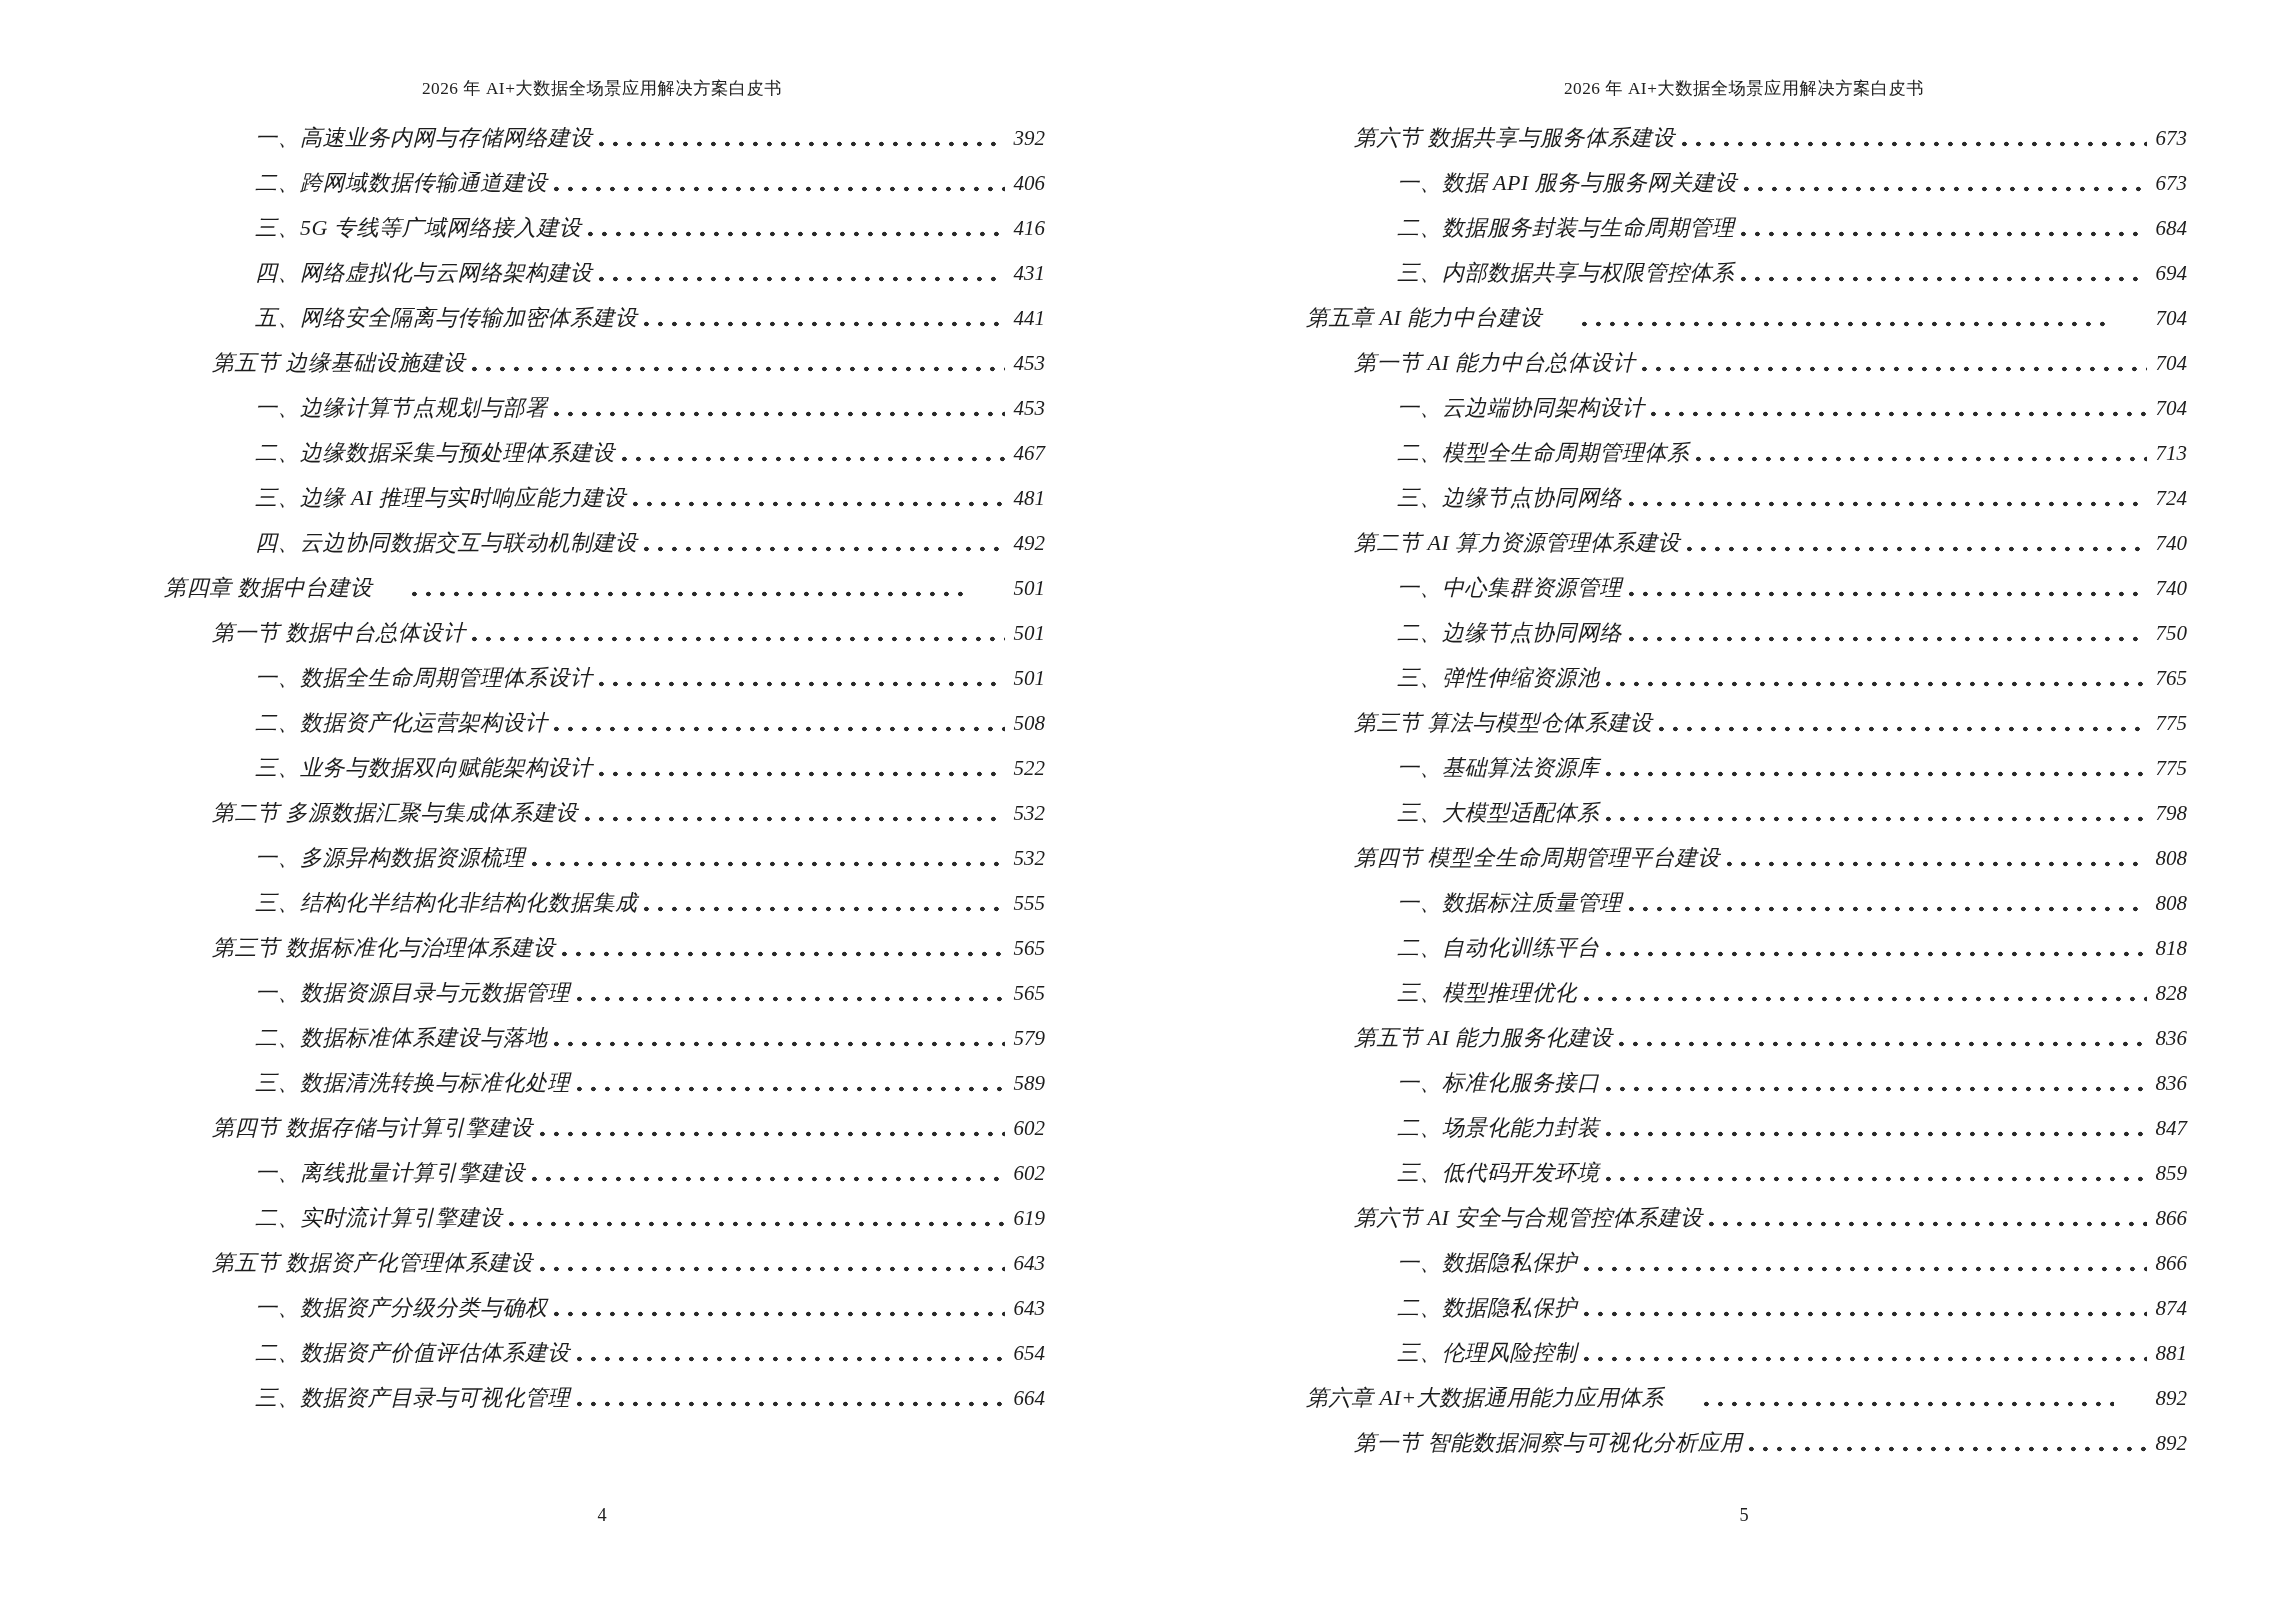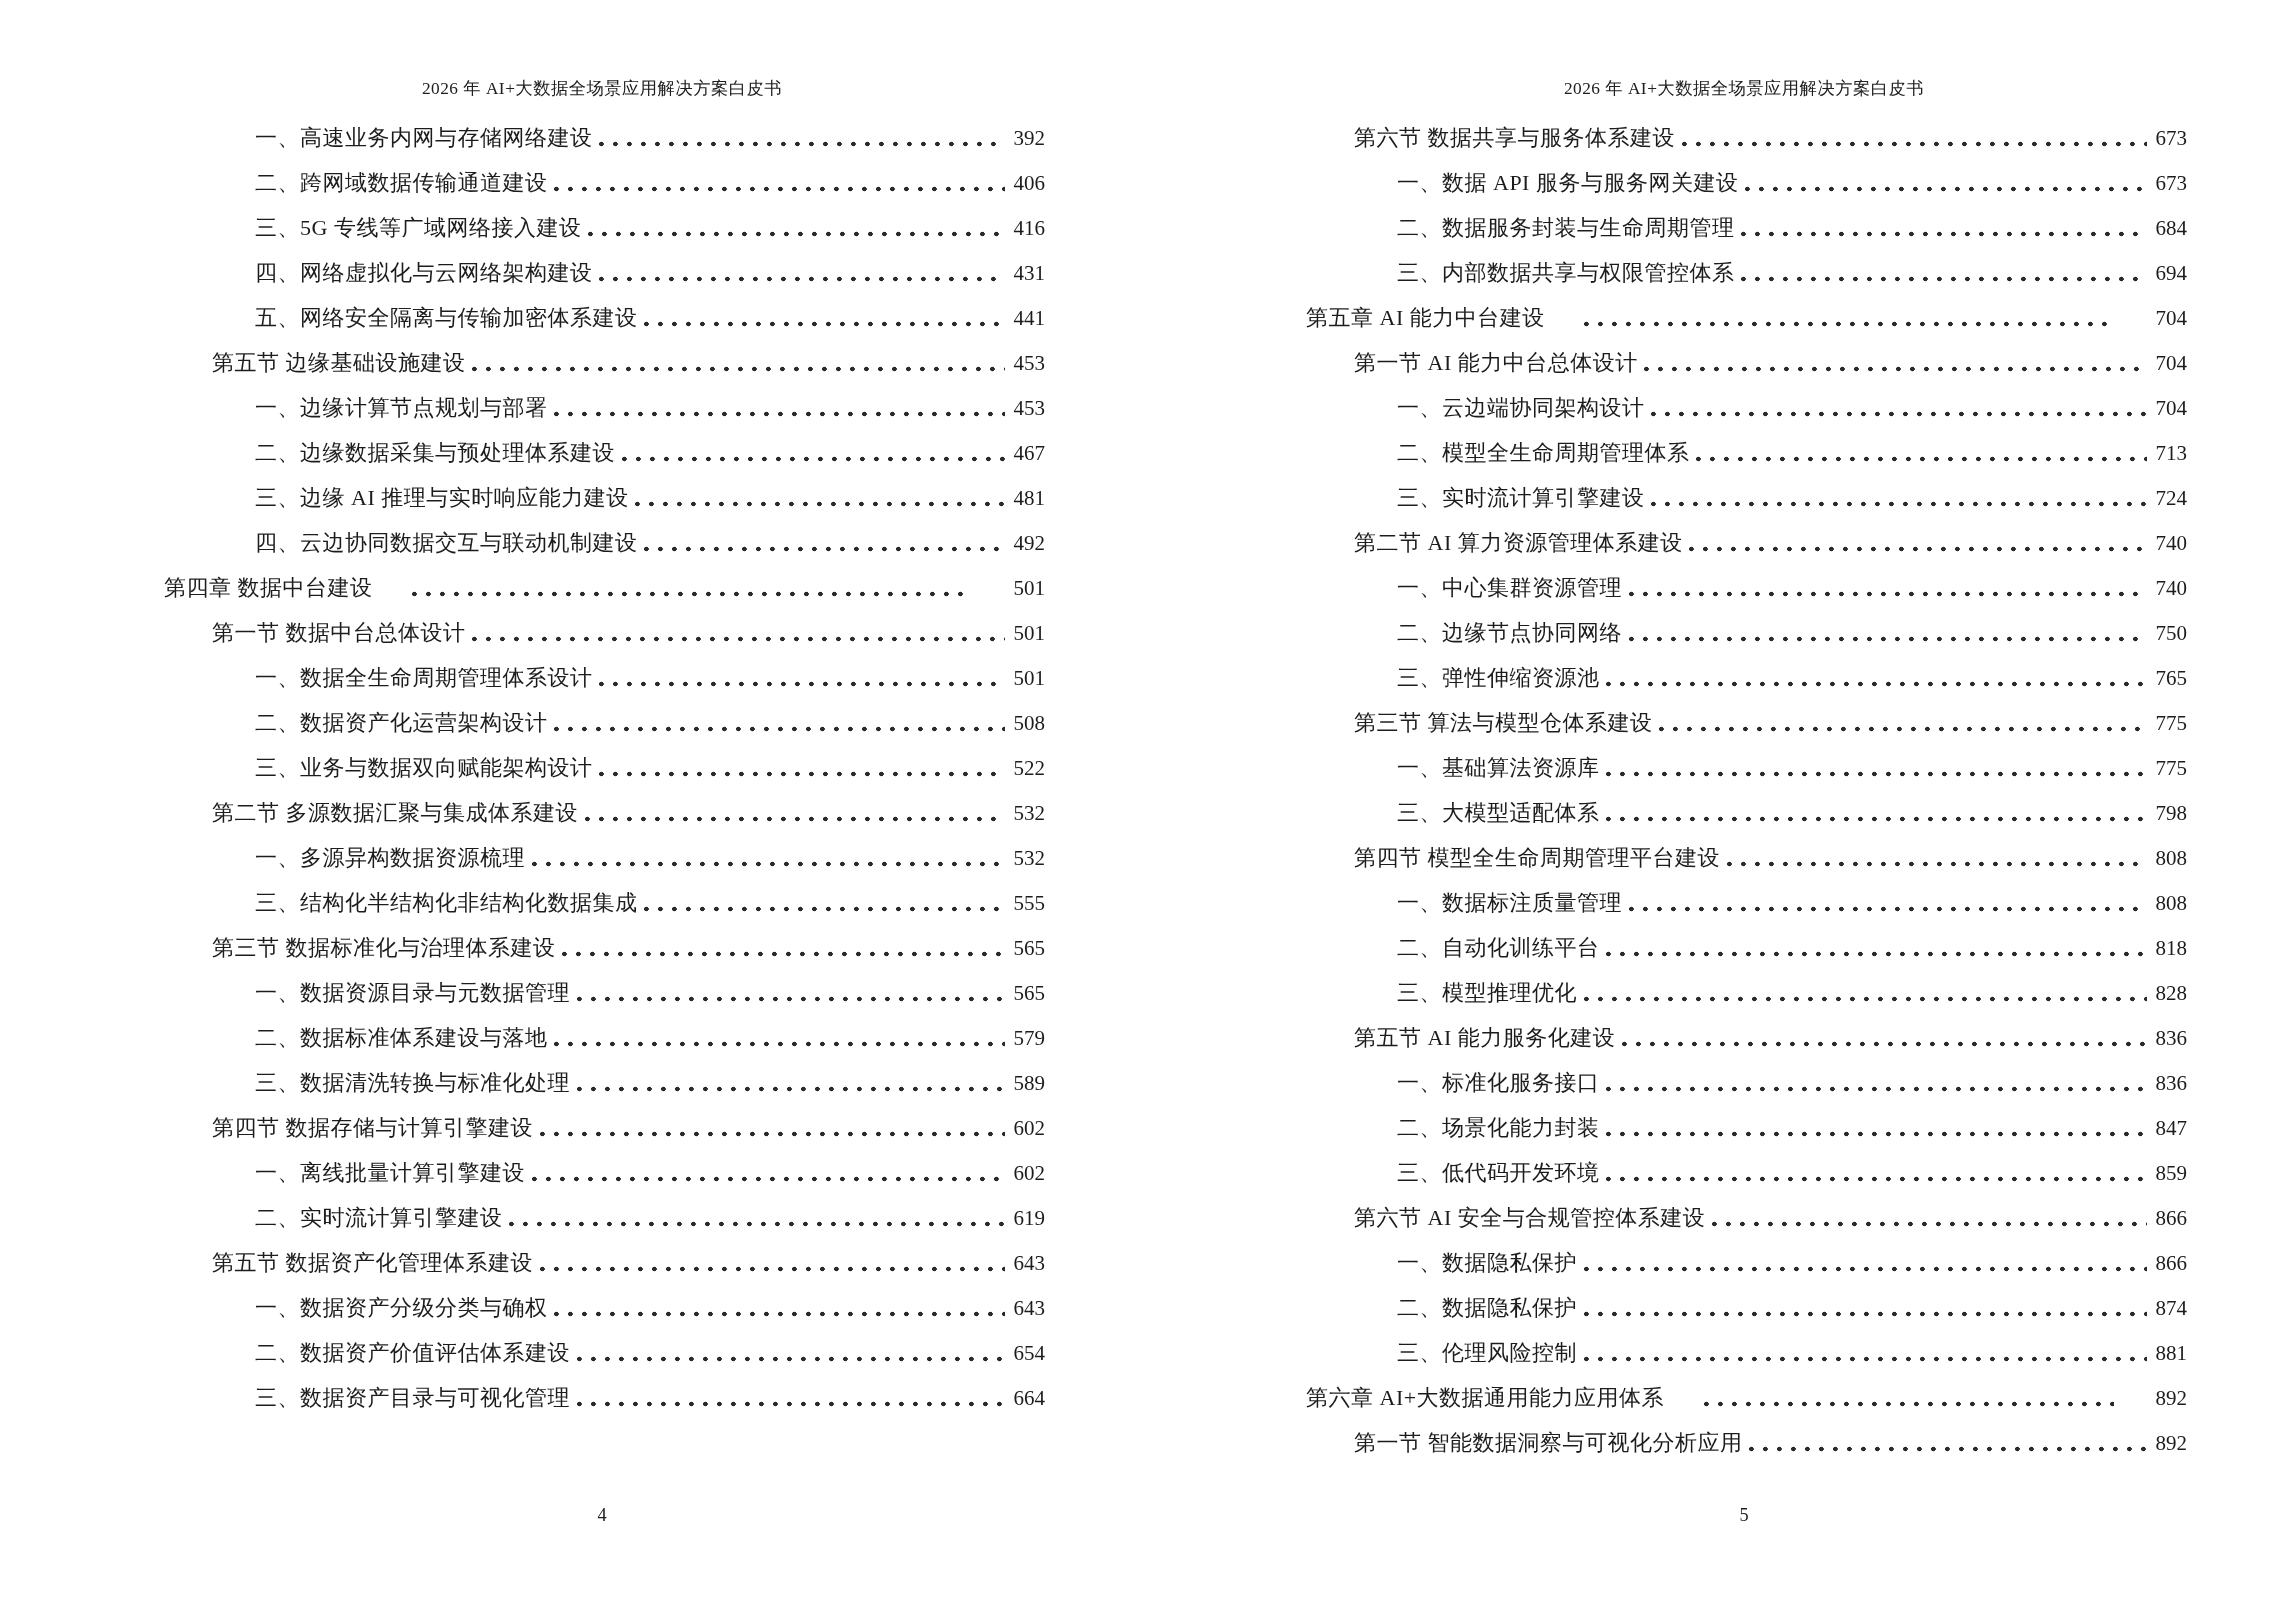--- a/index.html
+++ b/index.html
@@ -21,21 +21,21 @@
     position: absolute;
     top: 76px; left: 602px;
     transform: translateX(-50%);
     white-space: nowrap;
     font-size: 17.3px;
     letter-spacing: 0.5px;
     color: #202020;
   }
   .toc {
     position: absolute;
-    top: 115px; left: 0; right: 0;
+    top: 115px; left: 0; right: 0; font-style: italic;
   }
   .toc-row {
     height: 45px;
     line-height: 45px;
     display: flex;
     align-items: baseline;
     padding-right: 97px;
     white-space: nowrap;
   }
   .toc-row .t {
@@ -300,21 +300,21 @@
     <span class="p">704</span>
   </div>
 
   <div class="toc-row lvl-item">
     <span class="t">二、模型全生命周期管理体系</span>
     <span class="leader"></span>
     <span class="p">713</span>
   </div>
 
   <div class="toc-row lvl-item">
-    <span class="t">三、实时流计算引擎建设</span>
+    <span class="t">三、边缘节点协同网络</span>
     <span class="leader"></span>
     <span class="p">724</span>
   </div>
 
   <div class="toc-row lvl-section">
     <span class="t">第二节 AI 算力资源管理体系建设</span>
     <span class="leader"></span>
     <span class="p">740</span>
   </div>
 

